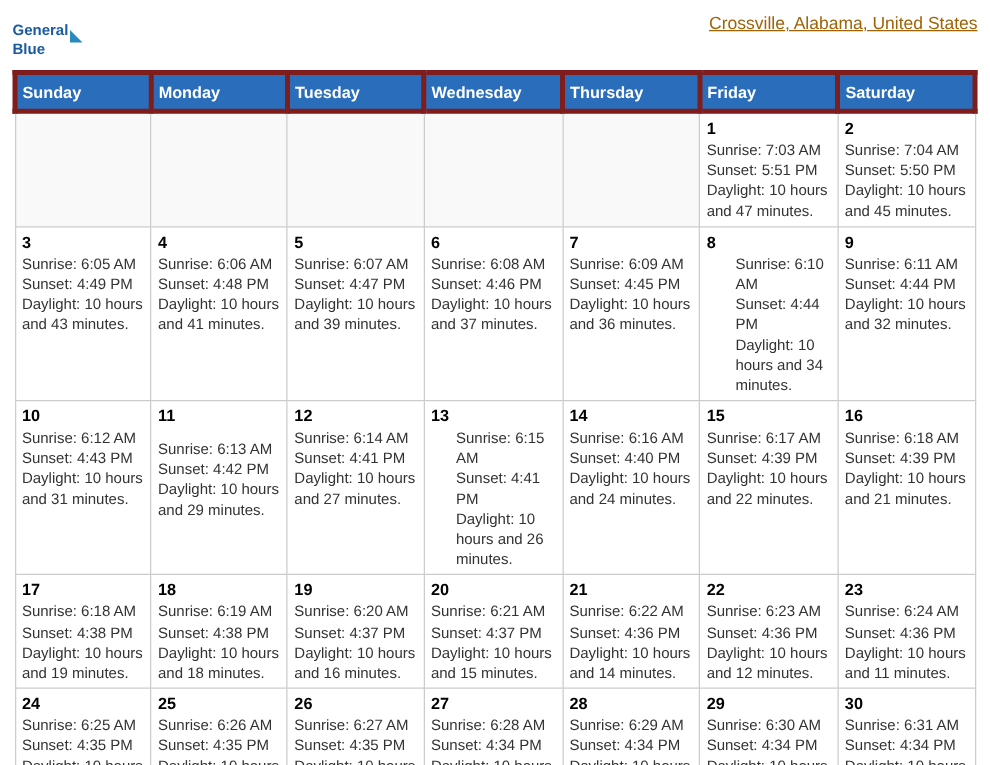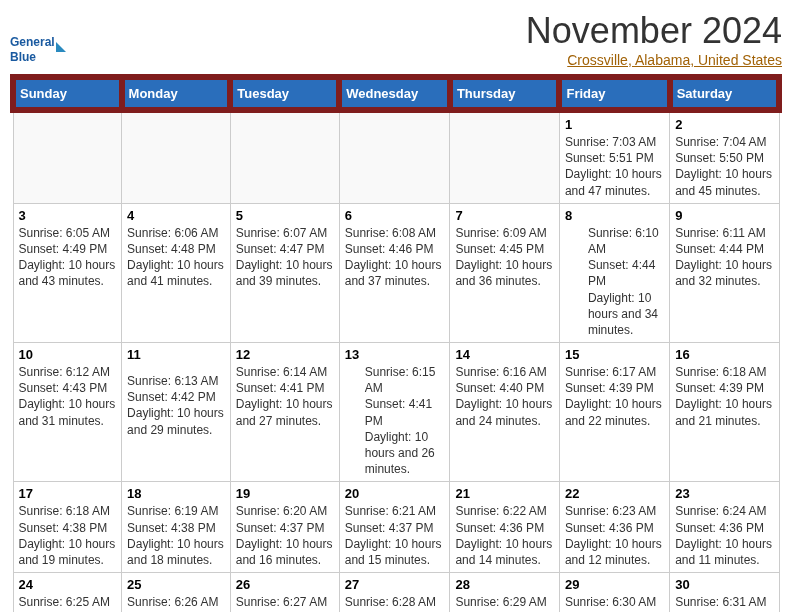--- a/index.html
+++ b/index.html
@@ -6,21 +6,21 @@
     body {
       font-family: Arial, sans-serif;
       background: #fff;
       width: 792px;
       min-height: 612px;
       padding: 10px;
     }
     .header {
       display: flex;
       justify-content: space-between;
-      align-items: flex-end;
+      align-items: flex-start;
       margin-bottom: 6px;
       gap: 36px;
     }
     .logo {
       display: flex;
       align-items: center;
       gap: 4px;
       margin-top: 4px;
     }
     .title-block {
@@ -41,21 +41,21 @@
       border-collapse: collapse;
       border: 1px solid #ccc;
     }
     .calendar th {
       background: #2a6ebb;
       color: #fff;
       padding: 6px 4px;
       font-size: 13px;
       font-weight: bold;
       text-align: left;
-      border: 6px solid #7f1d1d;
+      border: 4px solid #7f1d1d;
     }
     .calendar td {
       border: 1px solid #ccc;
       vertical-align: top;
       padding: 4px 5px;
       font-size: 10.5px;
       width: 113px;
       height: 80px;
       background: #fff;
     }
@@ -85,21 +85,20 @@
 
 <div class="header">
   <div class="logo">
     <svg width="56" height="36" viewBox="0 0 56 36">
       <text x="0" y="14" font-family="Arial" font-size="12" font-weight="bold" fill="#1a5aa0">General</text>
       <text x="0" y="29" font-family="Arial" font-size="12" font-weight="bold" fill="#1a5aa0">Blue</text>
       <polygon points="46,10 56,20 46,20" fill="#2a8abf"></polygon>
     </svg>
   </div>
   <div class="title-block">
-    <div class="month-title">November 2024</div>
     <div class="location">Crossville, Alabama, United States</div>
   </div>
 </div>
 
 <table class="calendar">
   <thead>
     <tr id="dow-header">
         <th>Sunday</th>
         <th>Monday</th>
         <th>Tuesday</th>

